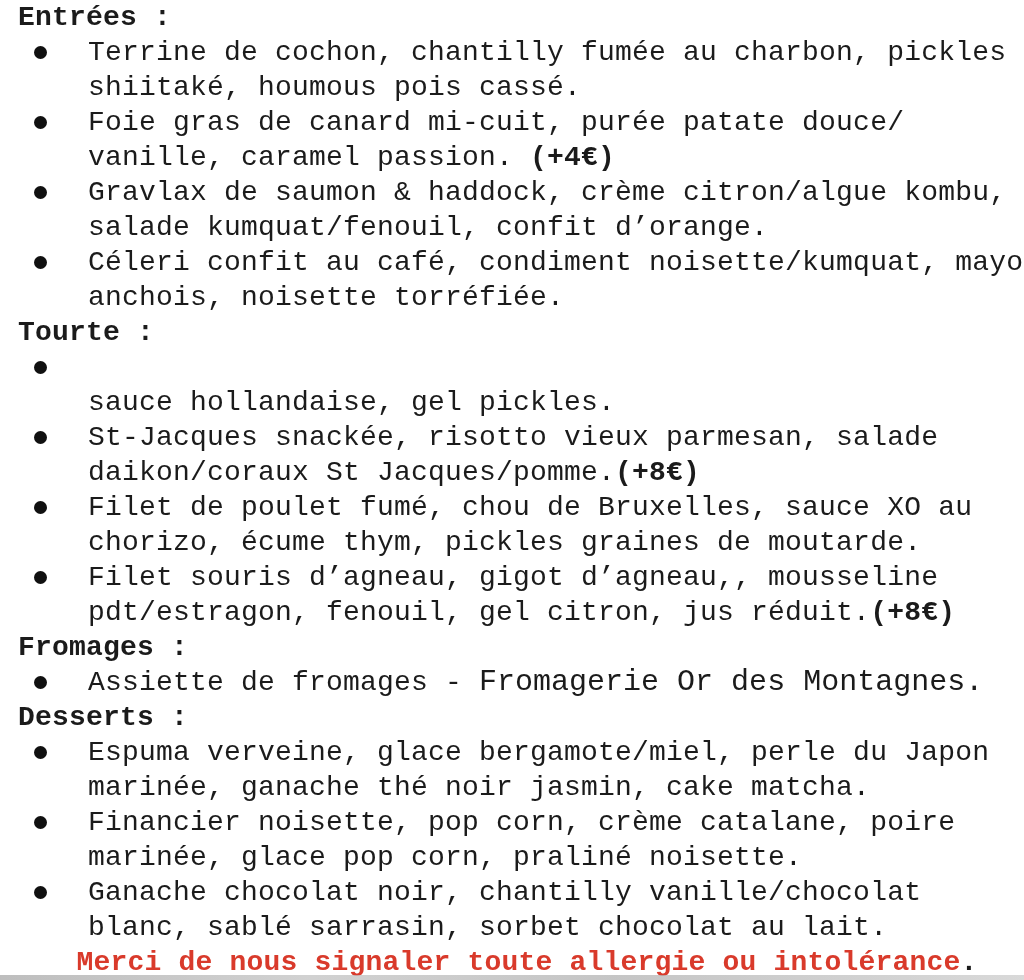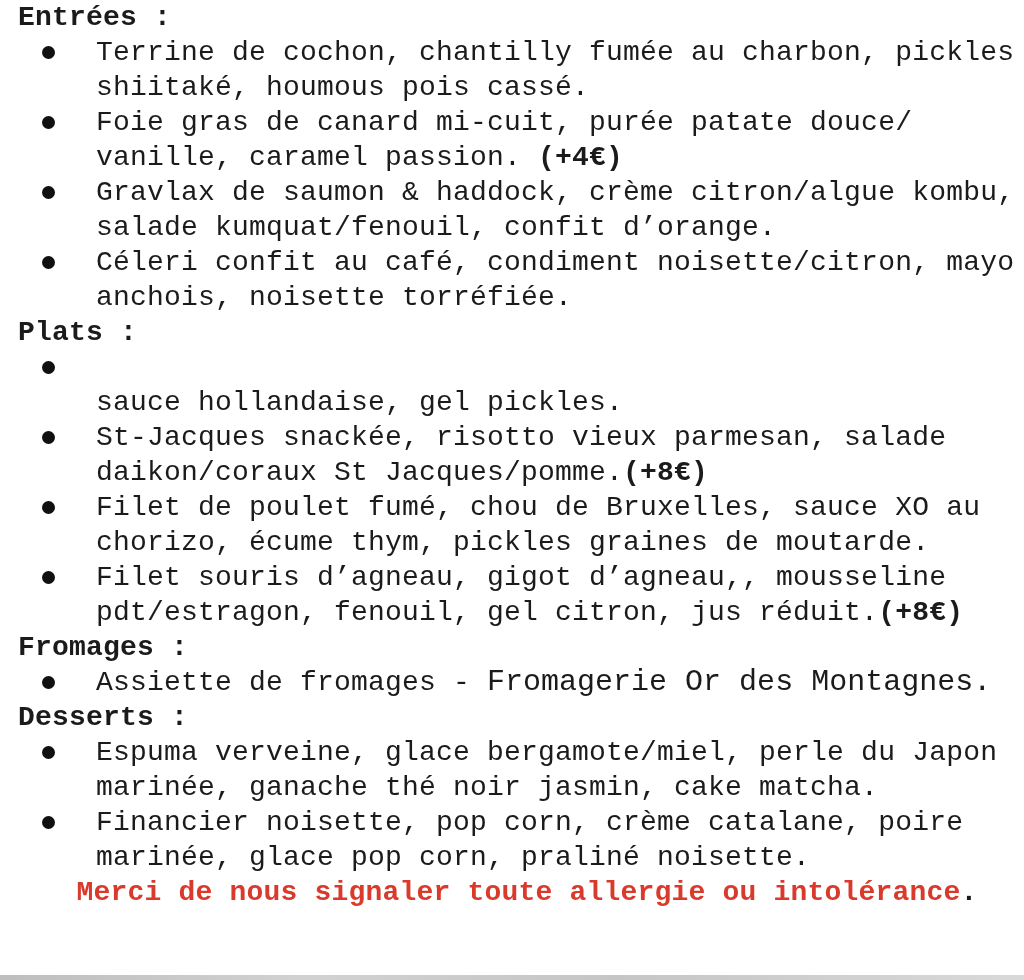--- a/index.html
+++ b/index.html
@@ -18,21 +18,20 @@
   .page { width: 1024px; height: 980px; position: relative; }
   .sec {
     font-weight: bold;
     padding-left: 18px;
     white-space: nowrap;
   }
   .item {
     position: relative;
     padding-left: 88px;
     white-space: nowrap;
-    margin-left: 8px;
   }
   .bullet {
     position: absolute;
     left: 34px;
     top: 11px;
     width: 13px;
     height: 13px;
     border-radius: 50%;
     background: #101010;
   }
@@ -76,25 +75,25 @@
   </div>
 
   <div class="item">
     <span class="bullet"></span>
     <span>Gravlax de saumon &amp; haddock, crème citron/algue kombu,</span><br>
     <span>salade kumquat/fenouil, confit d’orange.</span>
   </div>
 
   <div class="item">
     <span class="bullet"></span>
-    <span>Céleri confit au café, condiment noisette/citron, mayo</span><br>
+    <span>Céleri confit au café, condiment noisette/kumquat, mayo</span><br>
     <span>anchois, noisette torréfiée.</span>
   </div>
 
-  <div class="sec">Plats :</div>
+  <div class="sec">Tourte :</div>
 
   <div class="item">
     <span class="bullet"></span>
     <br>
     <span>sauce hollandaise, gel pickles.</span>
   </div>
 
   <div class="item">
     <span class="bullet"></span>
     <span>St-Jacques snackée, risotto vieux parmesan, salade</span><br>
@@ -127,19 +126,24 @@
     <span>Espuma verveine, glace bergamote/miel, perle du Japon</span><br>
     <span>marinée, ganache thé noir jasmin, cake matcha.</span>
   </div>
 
   <div class="item">
     <span class="bullet"></span>
     <span>Financier noisette, pop corn, crème catalane, poire</span><br>
     <span>marinée, glace pop corn, praliné noisette.</span>
   </div>
 
+  <div class="item">
+    <span class="bullet"></span>
+    <span>Ganache chocolat noir, chantilly vanille/chocolat</span><br>
+    <span>blanc, sablé sarrasin, sorbet chocolat au lait.</span>
+  </div>
 
   <div class="notice">
     <span class="notice-red">Merci de nous signaler toute allergie ou intolérance</span><span class="notice-dot">.</span>
   </div>
 
   <div class="scan-bar"></div>
 </div>
 
 </body></html>

